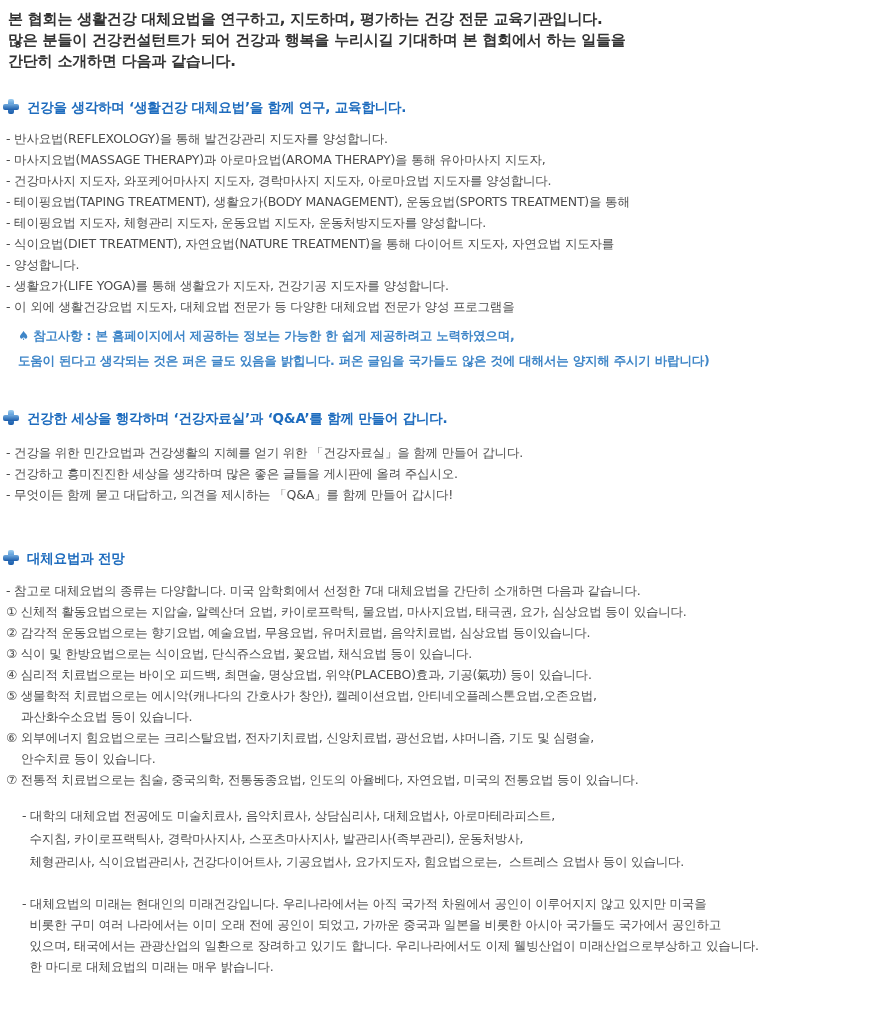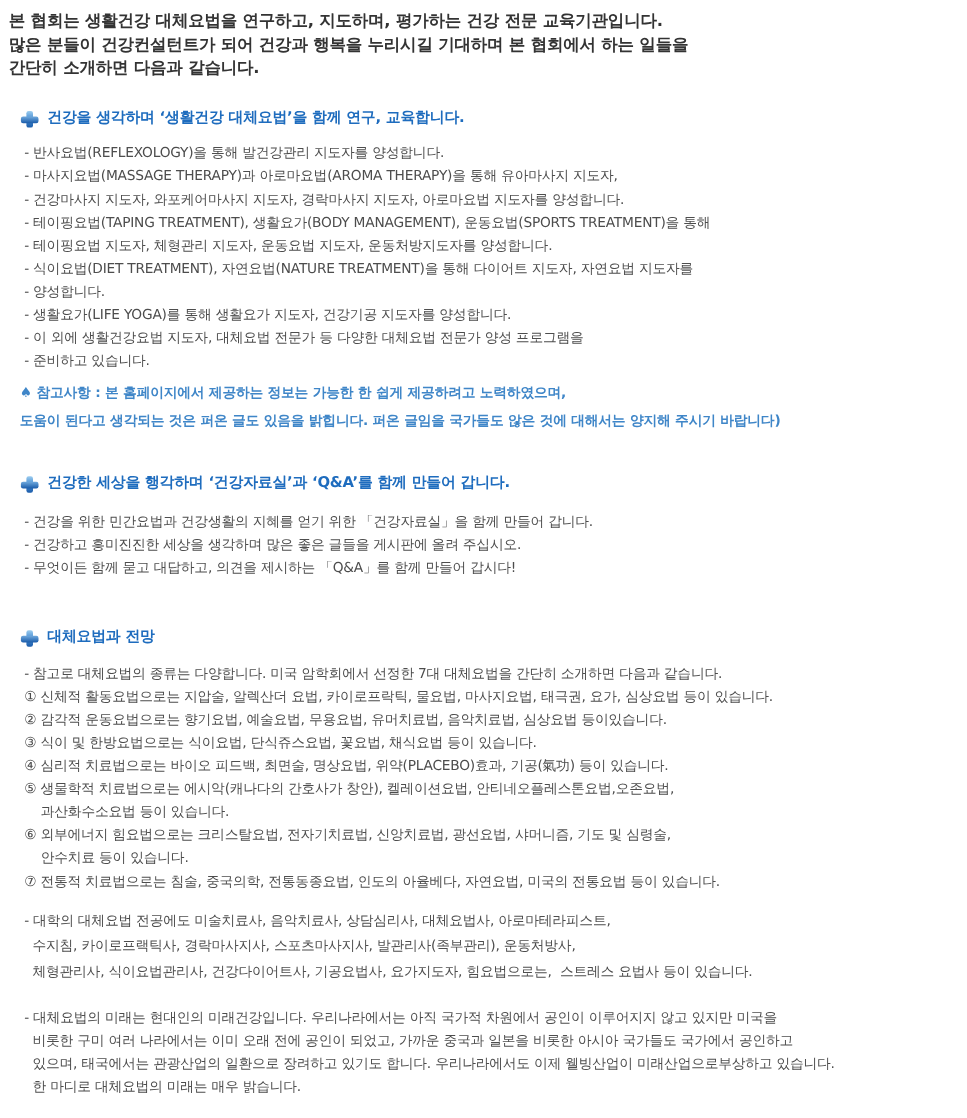--- a/index.html
+++ b/index.html
@@ -16,22 +16,22 @@
     font-family:"DejaVu Sans","Liberation Sans",sans-serif;
     overflow:hidden;
     letter-spacing:-0.2px;
   }
   .intro{padding:9px 0 0 8px;}
   .intro-line{
     font-size:15px;font-weight:bold;color:var(--intro-text,#333);
     line-height:21px;white-space:pre-wrap;
   }
   .section-header{
-    display:flex;align-items:flex-end;gap:8px;
-    padding-left:19px;height:17px;margin-top:27px;
+    display:flex;align-items:flex-start;gap:8px;
+    padding-left:3px;height:17px;margin-top:27px;
   }
   .sec1{margin-top:27px;}
   .sec2{margin-top:37px;}
   .sec3{margin-top:45px;}
   .section-title{
     font-size:13.5px;font-weight:bold;color:var(--header-blue,#1e6cbe);
   }
   .cross-icon{
     position:relative;display:inline-block;
     width:16px;height:15px;flex:0 0 16px;
@@ -39,21 +39,21 @@
   .cross-icon::before{
     content:"";position:absolute;left:5px;top:0;width:6px;height:15px;
     background:linear-gradient(#9ccdf0 0%,#4b8fd2 45%,#1b5caa 100%);
     border-radius:2px;
   }
   .cross-icon::after{
     content:"";position:absolute;left:0;top:5px;width:16px;height:6px;
     background:linear-gradient(#6fa9dd 0%,#1b5caa 100%);
     border-radius:2px;
   }
-  .item-list{margin-top:12px;padding-left:22px;}
+  .item-list{margin-top:12px;padding-left:6px;}
   .body-line{
     font-size:12.5px;color:var(--body-text,#4d4d4d);
     line-height:21px;white-space:pre-wrap;
   }
   .note{margin-top:6px;padding-left:18px;}
   .note-line{
     font-size:12.5px;font-weight:bold;color:var(--note-blue,#3f86c8);
     line-height:25px;white-space:pre-wrap;
   }
   .sec2-list{margin-top:15px;}
@@ -81,21 +81,20 @@
     <div class="item-list">
         <div class="body-line">- 반사요법(REFLEXOLOGY)을 통해 발건강관리 지도자를 양성합니다.</div>
         <div class="body-line">- 마사지요법(MASSAGE THERAPY)과 아로마요법(AROMA THERAPY)을 통해 유아마사지 지도자,</div>
         <div class="body-line">- 건강마사지 지도자, 와포케어마사지 지도자, 경락마사지 지도자, 아로마요법 지도자를 양성합니다.</div>
         <div class="body-line">- 테이핑요법(TAPING TREATMENT), 생활요가(BODY MANAGEMENT), 운동요법(SPORTS TREATMENT)을 통해</div>
         <div class="body-line">- 테이핑요법 지도자, 체형관리 지도자, 운동요법 지도자, 운동처방지도자를 양성합니다.</div>
         <div class="body-line">- 식이요법(DIET TREATMENT), 자연요법(NATURE TREATMENT)을 통해 다이어트 지도자, 자연요법 지도자를</div>
         <div class="body-line">- 양성합니다.</div>
         <div class="body-line">- 생활요가(LIFE YOGA)를 통해 생활요가 지도자, 건강기공 지도자를 양성합니다.</div>
         <div class="body-line">- 이 외에 생활건강요법 지도자, 대체요법 전문가 등 다양한 대체요법 전문가 양성 프로그램을</div>
-        <div class="body-line">- 준비하고 있습니다.</div>
       </div>
     <div class="note">
         <div class="note-line">♠ 참고사항 : 본 홈페이지에서 제공하는 정보는 가능한 한 쉽게 제공하려고 노력하였으며,</div>
         <div class="note-line">도움이 된다고 생각되는 것은 퍼온 글도 있음을 밝힙니다. 퍼온 글임을 국가들도 않은 것에 대해서는 양지해 주시기 바랍니다)</div>
       </div>
   </div>
 
   <div class="section sec2">
     <div class="section-header">
       <span class="cross-icon"></span>

